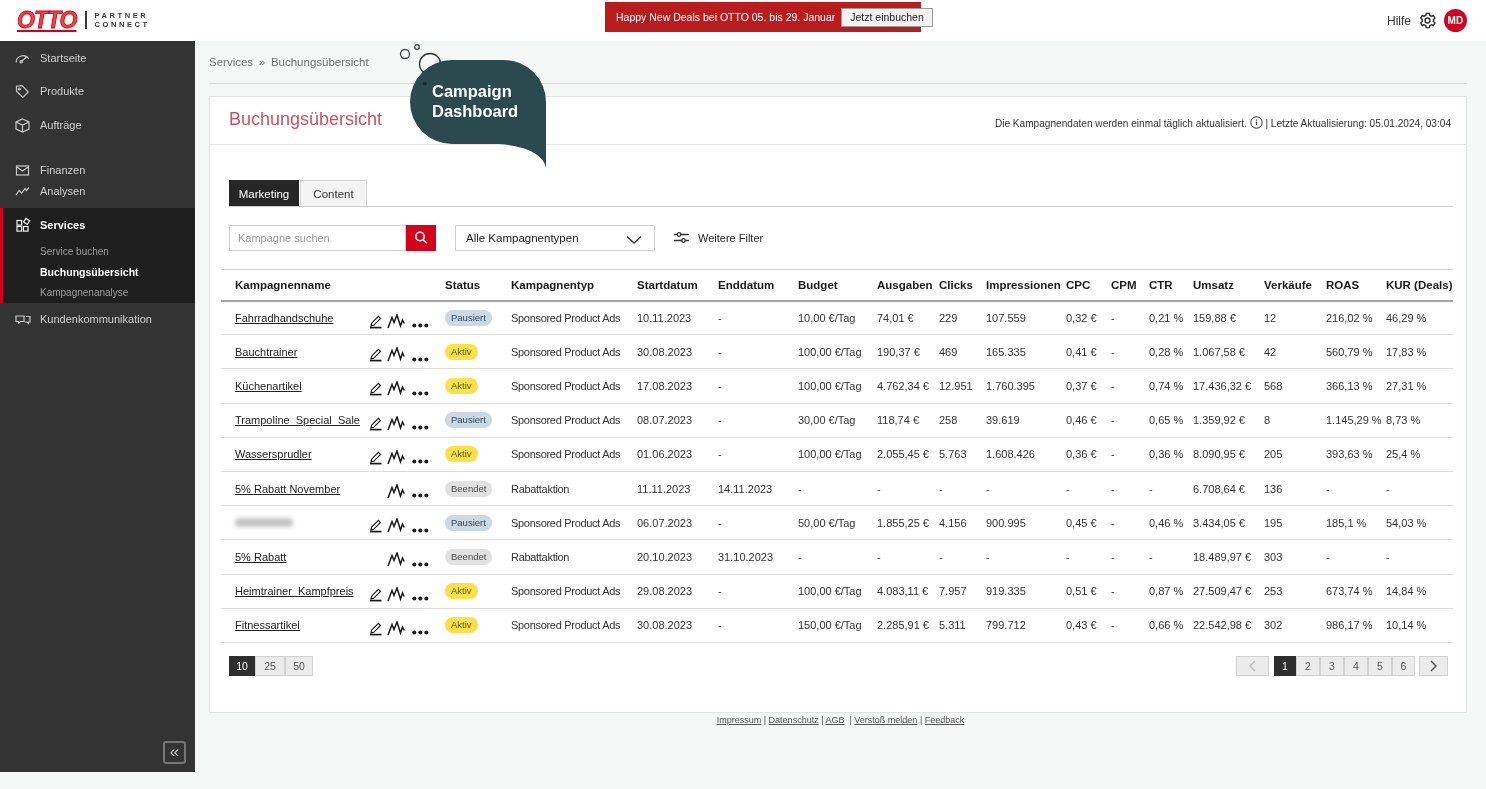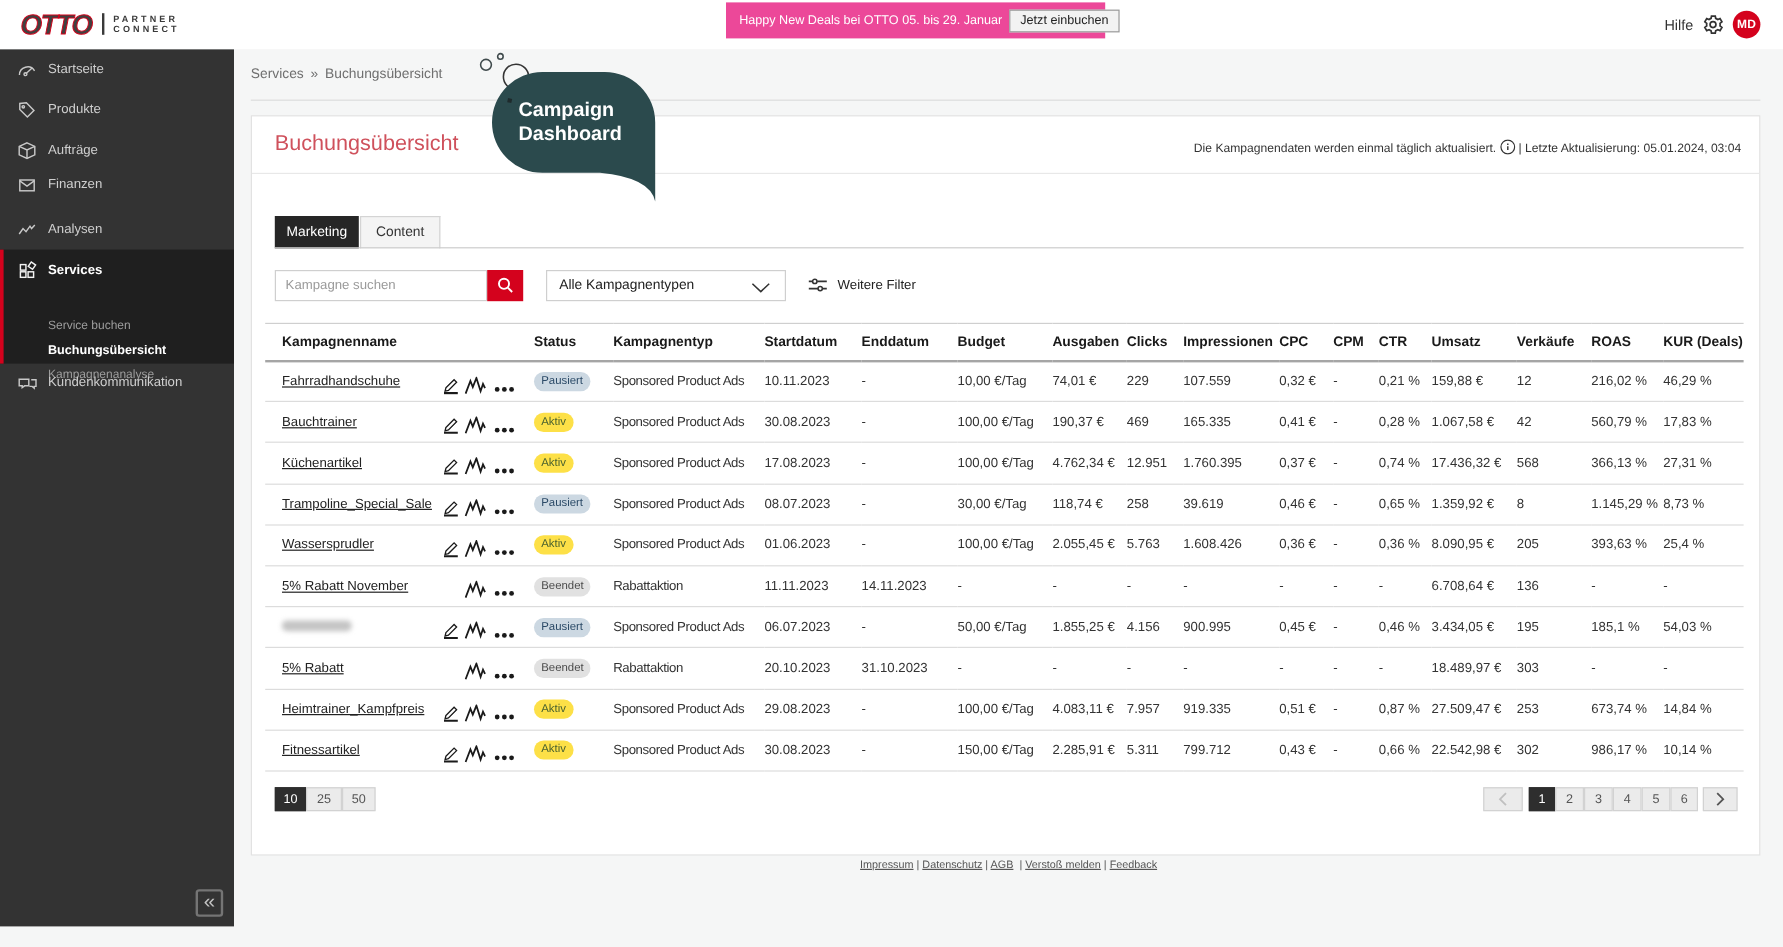--- a/index.html
+++ b/index.html
@@ -3,40 +3,40 @@
 <meta charset="utf-8">
 <style>
   * { margin:0; padding:0; box-sizing:border-box; }
   html,body { width:1486px; height:789px; overflow:hidden; background:#f5f6f6;
     font-family:"Liberation Sans", sans-serif; }
   .abs { position:absolute; }
 
   
   #topbar { position:absolute; left:0; top:0; width:1486px; height:41px; background:#fff; z-index:30; }
   #logo { position:absolute; left:17px; top:9px; display:flex; align-items:center; }
-  #otto { font-style:italic; font-weight:bold; font-size:23px; letter-spacing:-1px; color:#404040; line-height:22px; -webkit-text-stroke:0.8px #d40019; }
+  #otto { font-style:italic; font-weight:bold; font-size:23px; letter-spacing:-1px; color:#ef4444; line-height:22px;text-decoration:underline; -webkit-text-stroke:0.8px #d40019; }
   #logobar { width:2px; height:18px; background:#3a3a3a; margin:0 7px 0 9px; }
   #pc { font-size:7.5px; font-weight:bold; letter-spacing:2.6px; color:#3a3a3a; line-height:9.5px; }
-  #banner { position:absolute; left:605px; top:2px; width:316px; height:30px; background:#ec4899;
+  #banner { position:absolute; left:605px; top:2px; width:316px; height:30px; background:#b91c1c;
      display:flex; align-items:center; z-index:31; }
   #banner .txt { color:#fff; font-size:10.5px; margin-left:11px; white-space:nowrap; }
   #banner .btn { margin-left:6px; background:#f2f2f2; border:1px solid #9b9b9b; color:#222;
      font-size:10.5px; padding:2px 8px 3px; white-space:nowrap; }
   #hilfe { position:absolute; right:75px; top:14px; font-size:12px; color:#333; }
   #gear  { position:absolute; right:49px; top:11px; }
   #avatar { position:absolute; right:19px; top:9px; width:23px; height:23px; border-radius:50%;
      background:#d4021d; color:#fff; font-size:10px; font-weight:bold; display:flex;
      align-items:center; justify-content:center; letter-spacing:.3px; }
 
   
   #sidebar { position:absolute; left:0; top:41px; width:195px; height:731px; background:#333333; z-index:20; }
   .mi { position:absolute; left:0; width:195px; height:34px; display:flex; align-items:center; }
   .mi svg { position:absolute; left:14px; }
   .mi span { position:absolute; left:40px; font-size:11px; color:#cfcfcf; }
-  .sub { position:absolute; left:40px; font-size:10px; color:#9d9d9d;margin-top:20px; }
+  .sub { position:absolute; left:40px; font-size:10px; color:#9d9d9d; }
   #svc-block { position:absolute; left:0; top:167px; width:195px; height:95px; background:#1f1f1f;
      border-left:3px solid #d4021d; }
   #collapse { position:absolute; left:163px; top:700px; width:23px; height:23px; border:2px solid #757575;
      border-radius:3px; color:#c4c4c4; font-size:17px; display:flex; align-items:center;
      justify-content:center; line-height:1; padding-bottom:2px; }
 
   
   #main { position:absolute; left:195px; top:41px; width:1291px; height:748px; background:#f5f6f6; }
   #crumb { position:absolute; left:14px; top:15px; font-size:11.5px; color:#6f6f6f; }
   #crumbline { position:absolute; left:14px; top:42px; width:1258px; height:1px; background:#dcdcdc; }
@@ -124,21 +124,21 @@
     </svg>
       <span>Aufträge</span>
   </div>
   <div class="mi" style="top:33px;">
     <svg width="17" height="17" viewBox="0 0 17 17" fill="none" stroke="#c8c8c8" stroke-width="1.2">
       <path d="M2.5 3.2v5l6.3 6.3 5.5-5.5-6.3-6.3z"></path>
         <circle cx="5.4" cy="6" r="1"></circle>
     </svg>
       <span>Produkte</span>
   </div>
-  <div class="mi" style="top:96px;text-align:right;">
+  <div class="mi" style="top:112px;text-align:right;">
     <svg width="17" height="17" viewBox="0 0 17 17" fill="none" stroke="#c8c8c8" stroke-width="1.2">
       <rect x="2.5" y="4" width="12" height="9"></rect>
         <path d="M2.5 4.7 8.5 9l6-4.3"></path>
     </svg>
       <span>Finanzen</span>
   </div>
   <div class="mi" style="top:133px;">
     <svg width="17" height="17" viewBox="0 0 17 17" fill="none" stroke="#c8c8c8" stroke-width="1.2">
       <path d="M2 12l3.2-4.5 2.5 2.6L11 5.5l1.3 2L15 4.5"></path>
     </svg>

